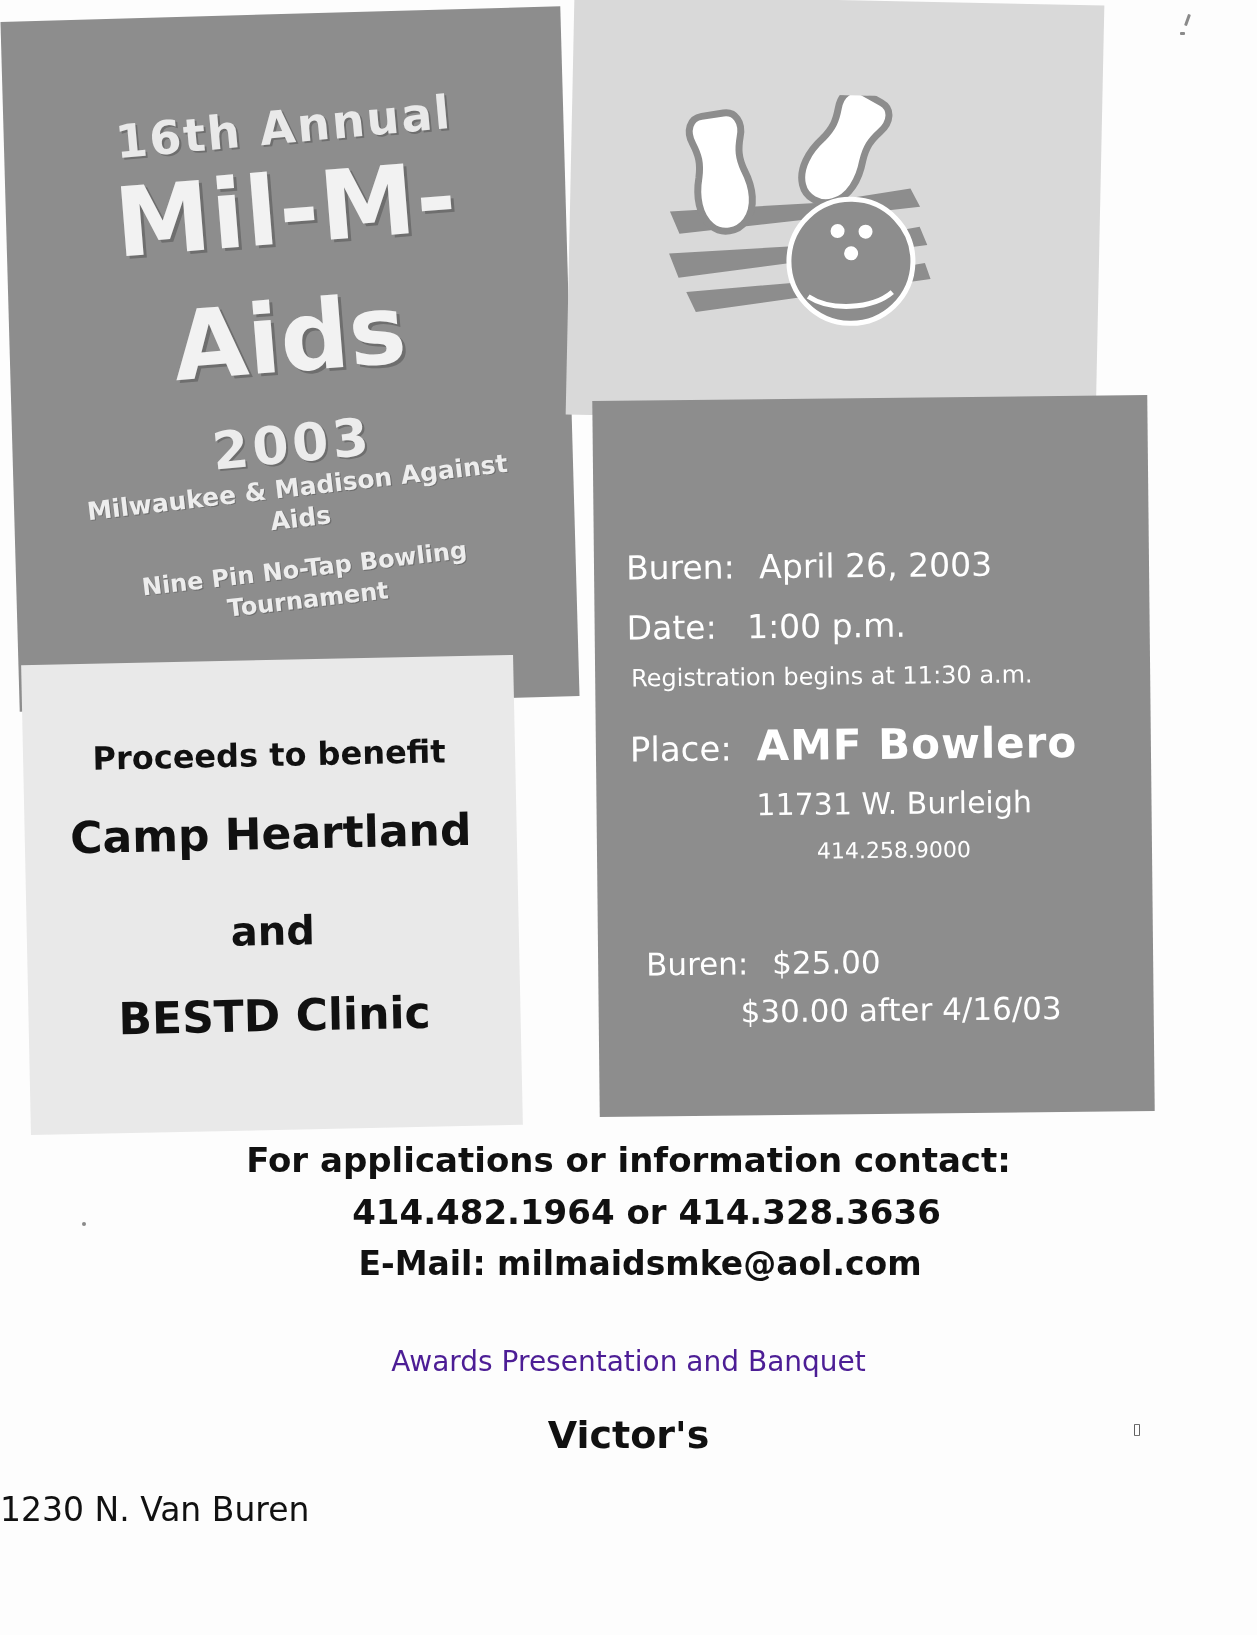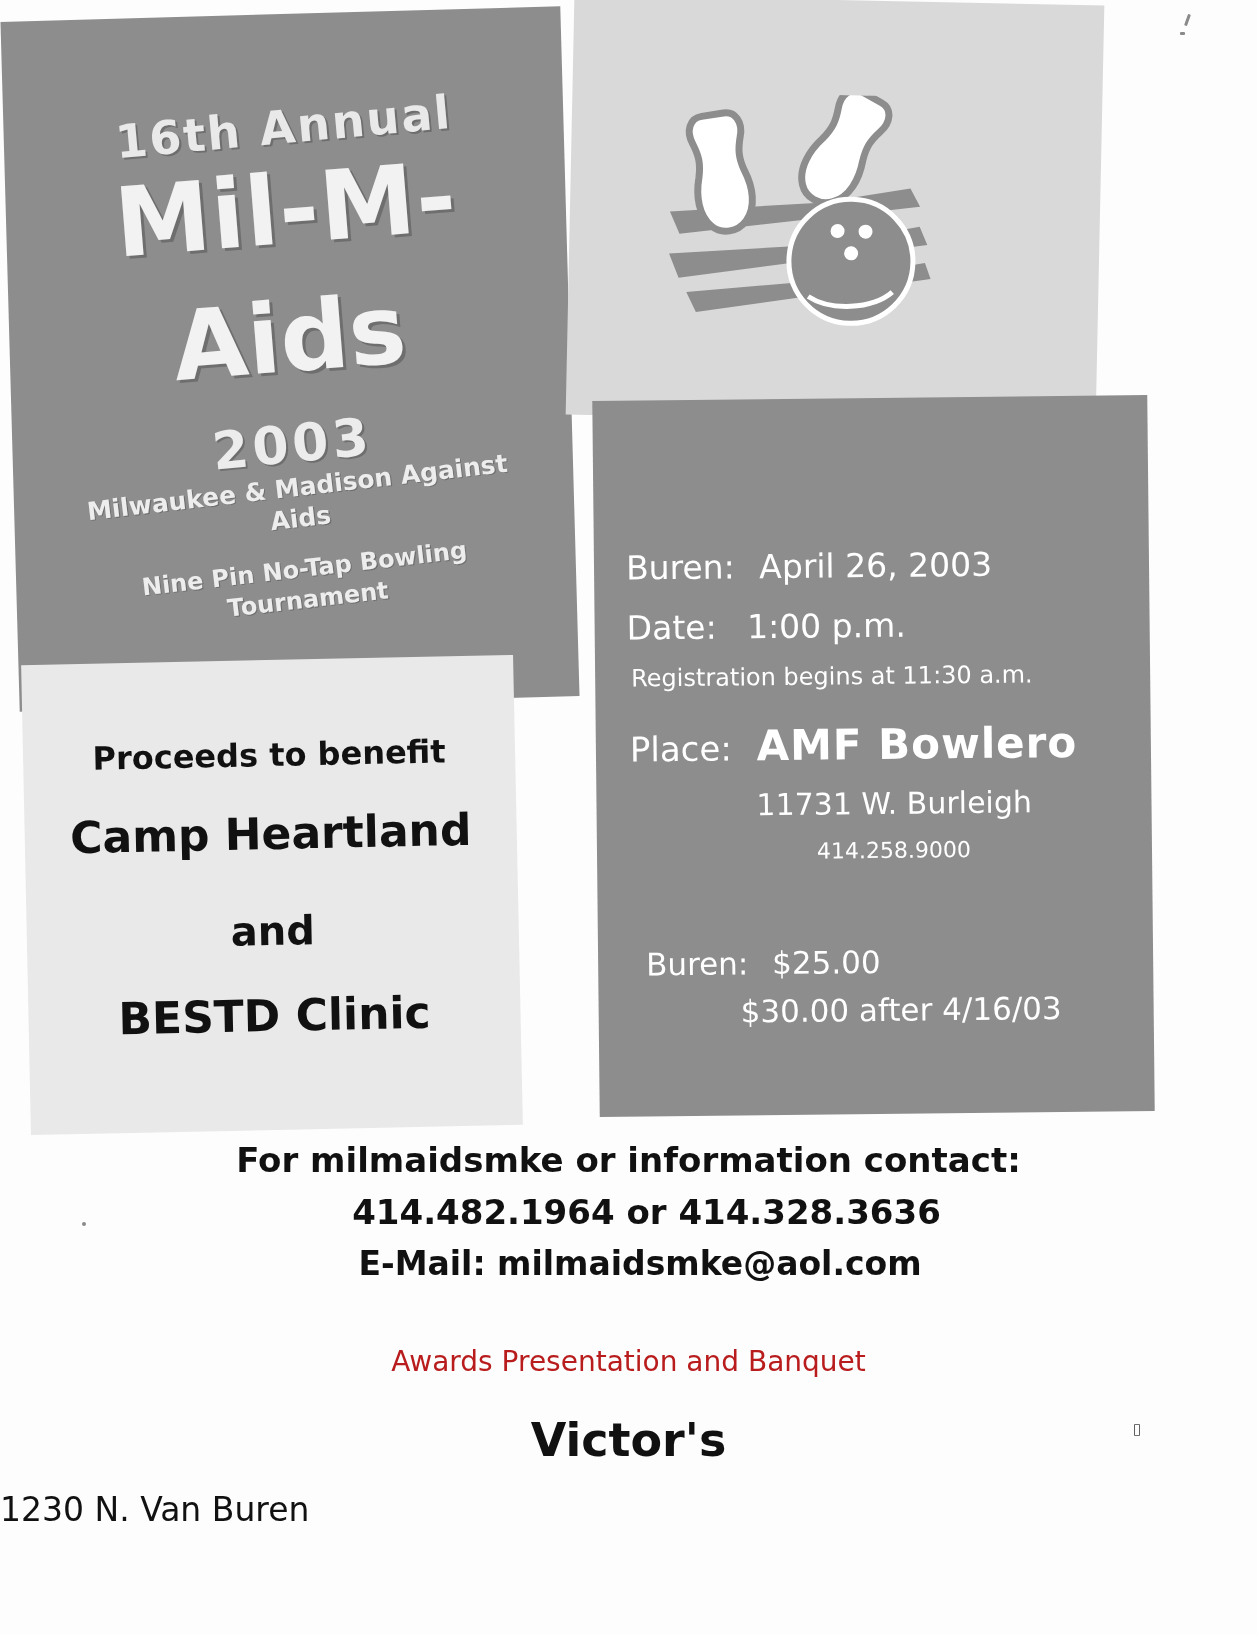--- a/index.html
+++ b/index.html
@@ -216,28 +216,28 @@
   .c-l1 { font-size: 34px; font-weight: bold; letter-spacing: 0px; }
   .c-l2 { font-size: 34px; font-weight: bold; margin-top: 12px; padding-left: 36px; }
   .c-l3 { font-size: 33px; font-weight: bold; margin-top: 12px; padding-left: 23px; }
 
   .awards {
     position: absolute;
     left: 0; right: 0;
     top: 1345px;
     text-align: center;
     font-size: 28px;
-    color: #b91c1c;
+    color: #4c1d95;
   }
   .venue {
     position: absolute;
     left: 0; right: 0;
     top: 1413px;
     text-align: center;
-    font-size: 46px;
+    font-size: 38px;
     font-weight: bold;
     color: #111;
   }
   .venue-addr {
     position: absolute;
     left: 0; right: 0;
     top: 1490px;
     text-align: left;
     font-size: 33px;
     color: #111;
@@ -325,21 +325,21 @@
   </div>
 
   <div class="benefit-panel">
     <div class="b-line1">Proceeds to benefit</div>
     <div class="b-line2">Camp Heartland</div>
     <div class="b-line3">and</div>
     <div class="b-line4">BESTD Clinic</div>
   </div>
 
   <div class="contact">
-    <div class="c-l1">For milmaidsmke or information contact:</div>
+    <div class="c-l1">For applications or information contact:</div>
     <div class="c-l2">414.482.1964 or 414.328.3636</div>
     <div class="c-l3">E-Mail:  milmaidsmke@aol.com</div>
   </div>
 
   <div class="awards">Awards Presentation and Banquet</div>
   <div class="venue">Victor's</div>
   <div class="venue-addr">1230 N. Van Buren</div>
 
 </div>
 

